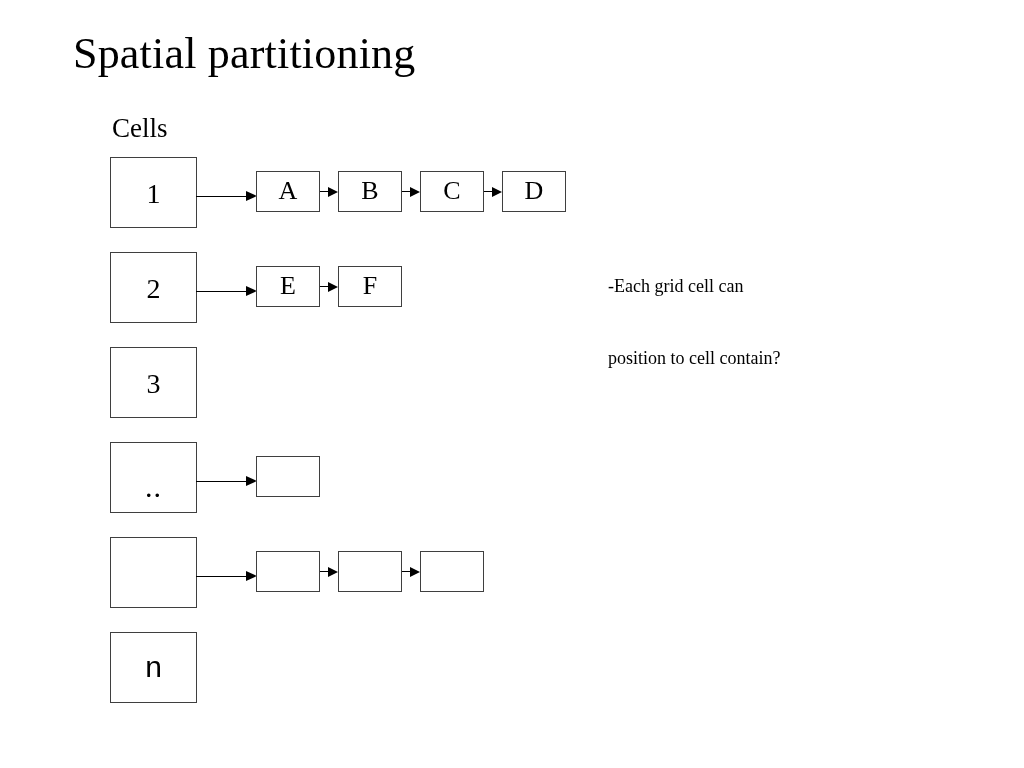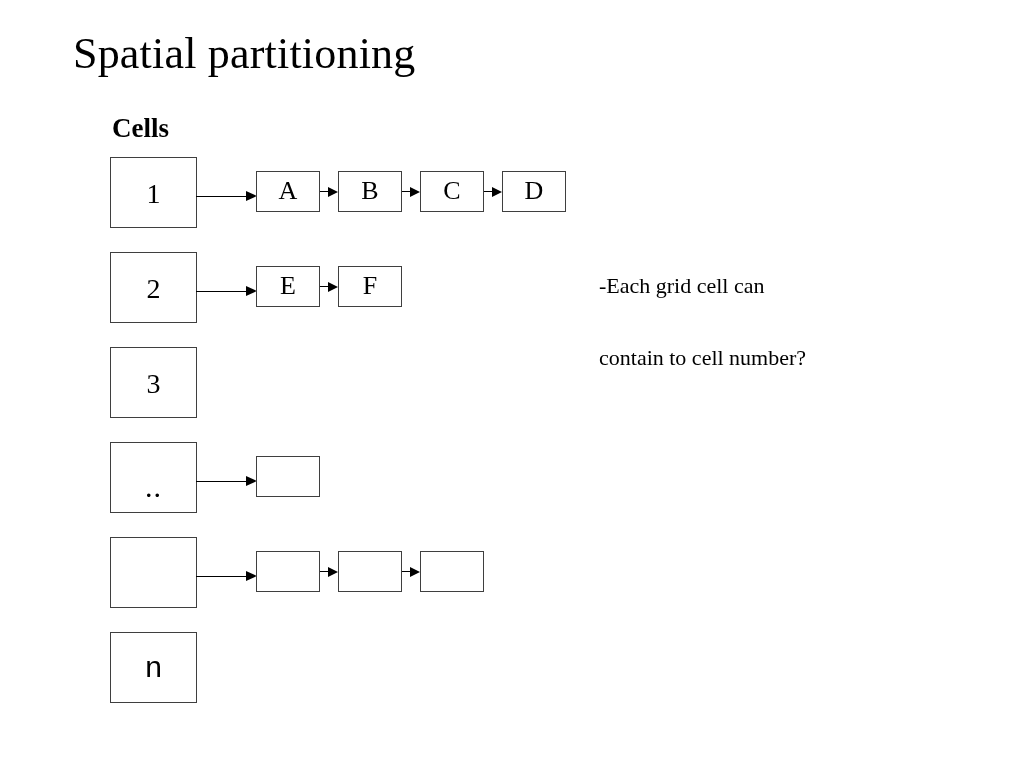--- a/index.html
+++ b/index.html
@@ -38,21 +38,20 @@
   }
 
   
   .cells-label {
     position: absolute;
     left: 112px;
     top: 113px;
     font-size: 27px;
     line-height: 30px;
     white-space: nowrap;
-    font-weight: bold;
   }
 
   .diagram {
     position: absolute;
     left: 0;
     top: 0;
   }
 
   .row {
     position: absolute;
@@ -167,23 +166,23 @@
   }
 
   
   .notes {
     position: absolute;
     left: 594px;
     top: 268px;
     width: 380px;
   }
   .note-para {
-    font-size: 22px;
+    font-size: 18px;
     line-height: 36px;
-    margin: 0 0 36px 5px;
+    margin: 0 0 36px 14px;
   }
   .note-para:last-child { margin-bottom: 0; }
   .note-line { display: block; white-space: pre; }
 </style>
 </head>
 <body>
 
 <div class="slide">
 
   <div class="slide-title">Spatial partitioning</div>
@@ -299,17 +298,17 @@
           <span class="cell-text">n</span>
         </div>
       </div>
     </div>
 
   <div class="notes" id="notes">
       <div class="note-para">
         <span class="note-line">-Each grid cell can</span>
       </div>
       <div class="note-para">
-        <span class="note-line">contain to cell number?</span>
+        <span class="note-line">position to cell contain?</span>
       </div>
     </div>
 
 </div>
 
 </body></html>

